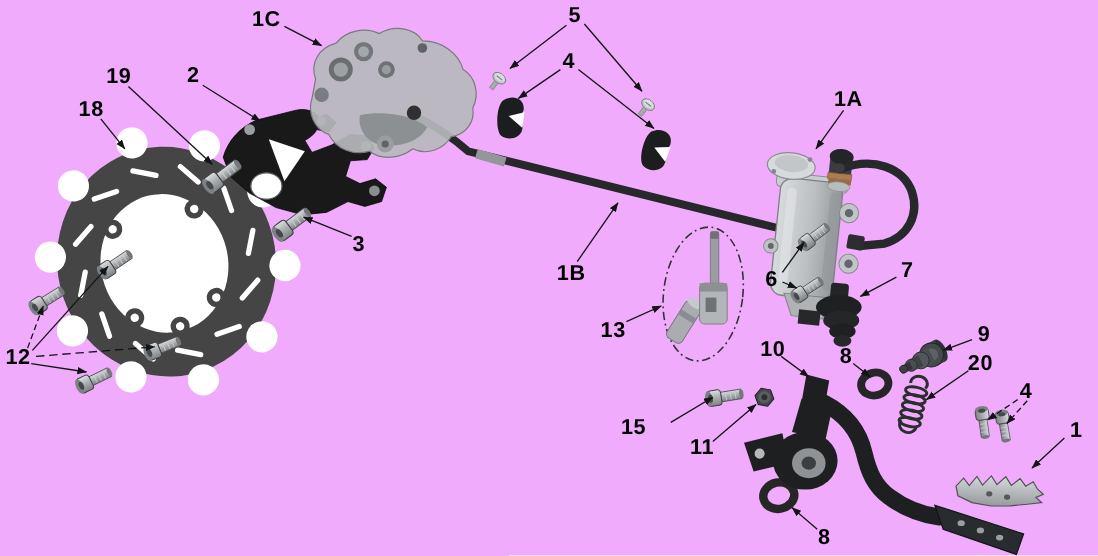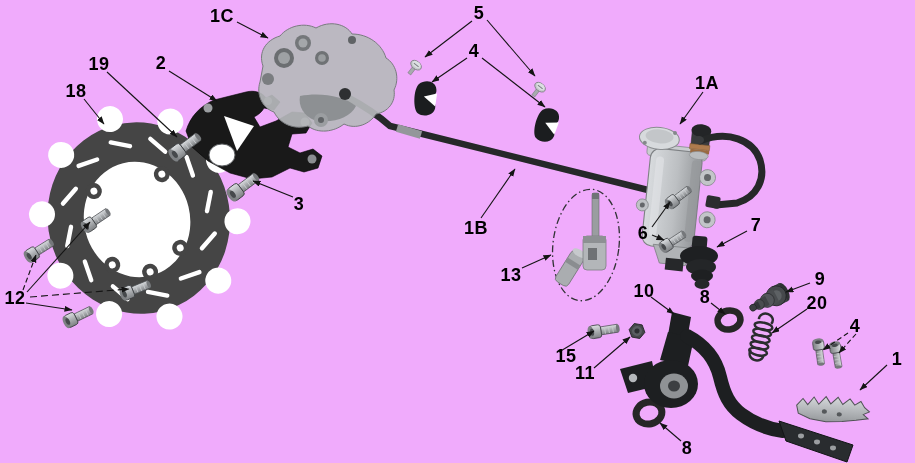--- a/index.html
+++ b/index.html
@@ -327,18 +327,18 @@
 <div class="callout" style="left:476px;top:228px">1B</div>
 <div class="callout" style="left:511px;top:275px">13</div>
 <div class="callout" style="left:643px;top:233px">6</div>
 <div class="callout" style="left:756px;top:225px">7</div>
 <div class="callout" style="left:820px;top:279px">9</div>
 <div class="callout" style="left:705px;top:297px">8</div>
 <div class="callout" style="left:817px;top:303px">20</div>
 <div class="callout" style="left:644px;top:291px">10</div>
 <div class="callout" style="left:855px;top:326px">4</div>
 <div class="callout" style="left:897px;top:359px">1</div>
-<div class="callout" style="left:566px;top:356px">15</div>
+<div class="callout" style="left:528px;top:356px">15</div>
 <div class="callout" style="left:585px;top:373px">11</div>
 <div class="callout" style="left:15px;top:298px">12</div>
 <div class="callout" style="left:687px;top:448px">8</div>
 
 </div>
 
 </body></html>

